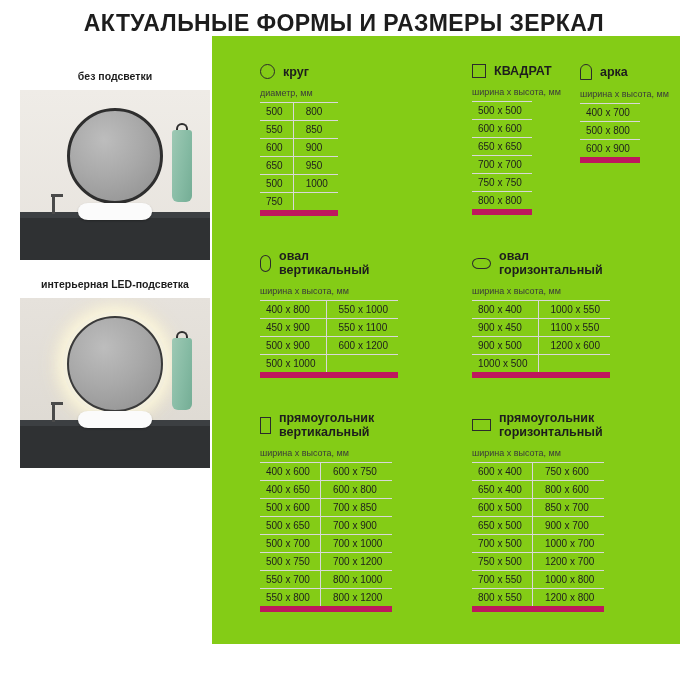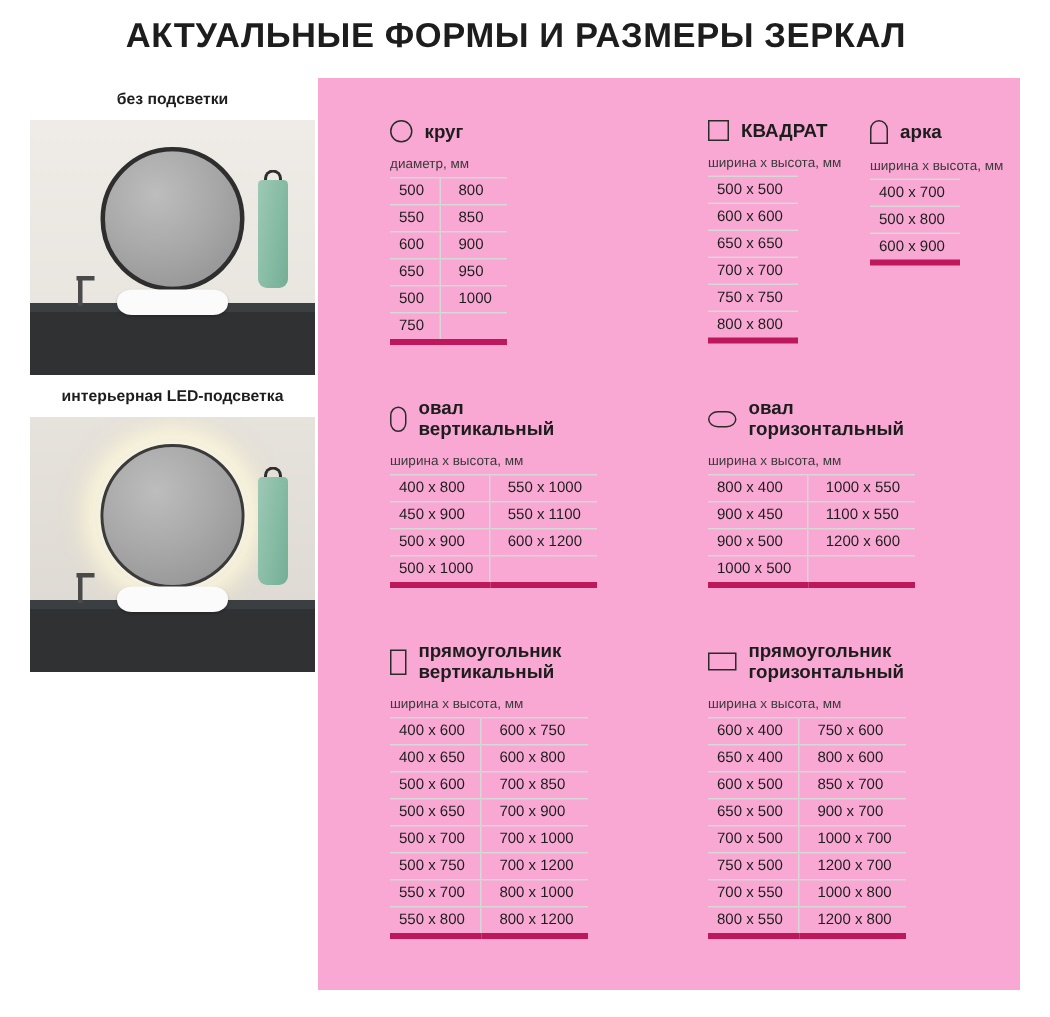--- a/index.html
+++ b/index.html
@@ -37,20 +37,21 @@
   }
   .photo-block { width: 190px; }
   .photo-caption {
     height: 28px;
     line-height: 28px;
     text-align: center;
     font-size: 10.5px;
     font-weight: bold;
     color: #1d1d1d;
     background: #ffffff;
+    margin-top: 10px;
   }
   .photo {
     position: relative;
     width: 190px;
     height: 170px;
     overflow: hidden;
     background: #e9e6e1;
   }
   .photo.light .wall { background: linear-gradient(180deg,#efece7 0%, #e7e3dd 100%); }
   .photo.dark .wall { background: linear-gradient(180deg,#e6e2dc 0%, #dcd8d1 100%); }
@@ -128,24 +129,24 @@
     left: 50%;
     transform: translateX(-50%);
     top: 14px;
     width: 104px; height: 104px;
     border-radius: 50%;
     box-shadow: 0 0 18px 9px rgba(255,243,200,0.45);
   }
   
   .right-panel {
     position: absolute;
-    left: 212px; top: 52px;
+    left: 212px; top: 36px;
     width: 468px;
     height: 608px;
-    background: #f9a8d4;
+    background: #84cc16;
   }
   .section { position: absolute; }
   .shape-row { display: flex; align-items: center; gap: 8px; }
   .shape-ico { flex: 0 0 auto; }
   .shape-name {
     font-size: 12.5px;
     font-weight: bold;
     line-height: 14px;
     color: #1d1d1d;
   }
@@ -155,21 +156,21 @@
     margin: 9px 0 4px 0;
   }
   table.sizes { border-collapse: collapse; }
   table.sizes td {
     font-size: 10px;
     color: #1d1d1d;
     padding: 3px 10px 3px 6px;
     border-top: 1px solid #d8d8d8;
     white-space: nowrap;
   }
-  table.sizes tr:last-child td { border-bottom: 4px solid #be185d; }
+  table.sizes tr:last-child td { border-bottom: 6px solid #be185d; }
   table.sizes td.col2 { border-left: 1px solid #d8d8d8; padding-left: 12px; }
   
   .ico-circle { width: 15px; height: 15px; border: 1.6px solid #2b2b2b; border-radius: 50%; }
   .ico-square { width: 14px; height: 14px; border: 1.6px solid #2b2b2b; }
   .ico-arch { width: 12px; height: 16px; border: 1.6px solid #2b2b2b; border-radius: 6px 6px 0 0; }
   .ico-oval-v { width: 11px; height: 17px; border: 1.6px solid #2b2b2b; border-radius: 50% / 35%; }
   .ico-oval-h { width: 19px; height: 11px; border: 1.6px solid #2b2b2b; border-radius: 35% / 50%; }
   .ico-rect-v { width: 11px; height: 17px; border: 1.6px solid #2b2b2b; }
   .ico-rect-h { width: 19px; height: 12px; border: 1.6px solid #2b2b2b; }
 </style>

